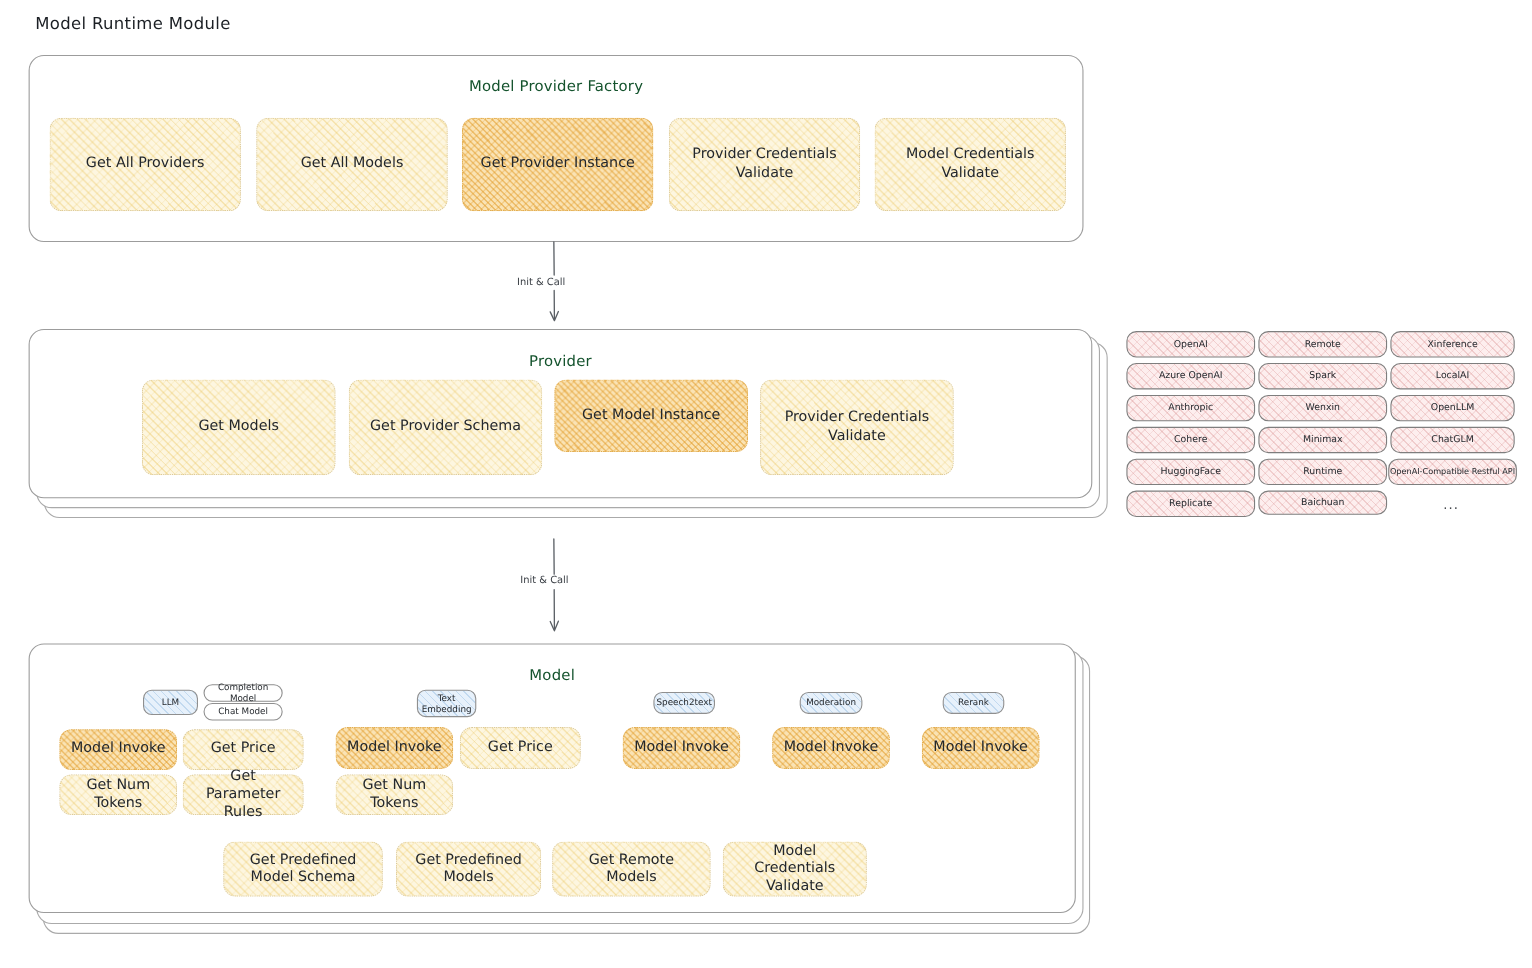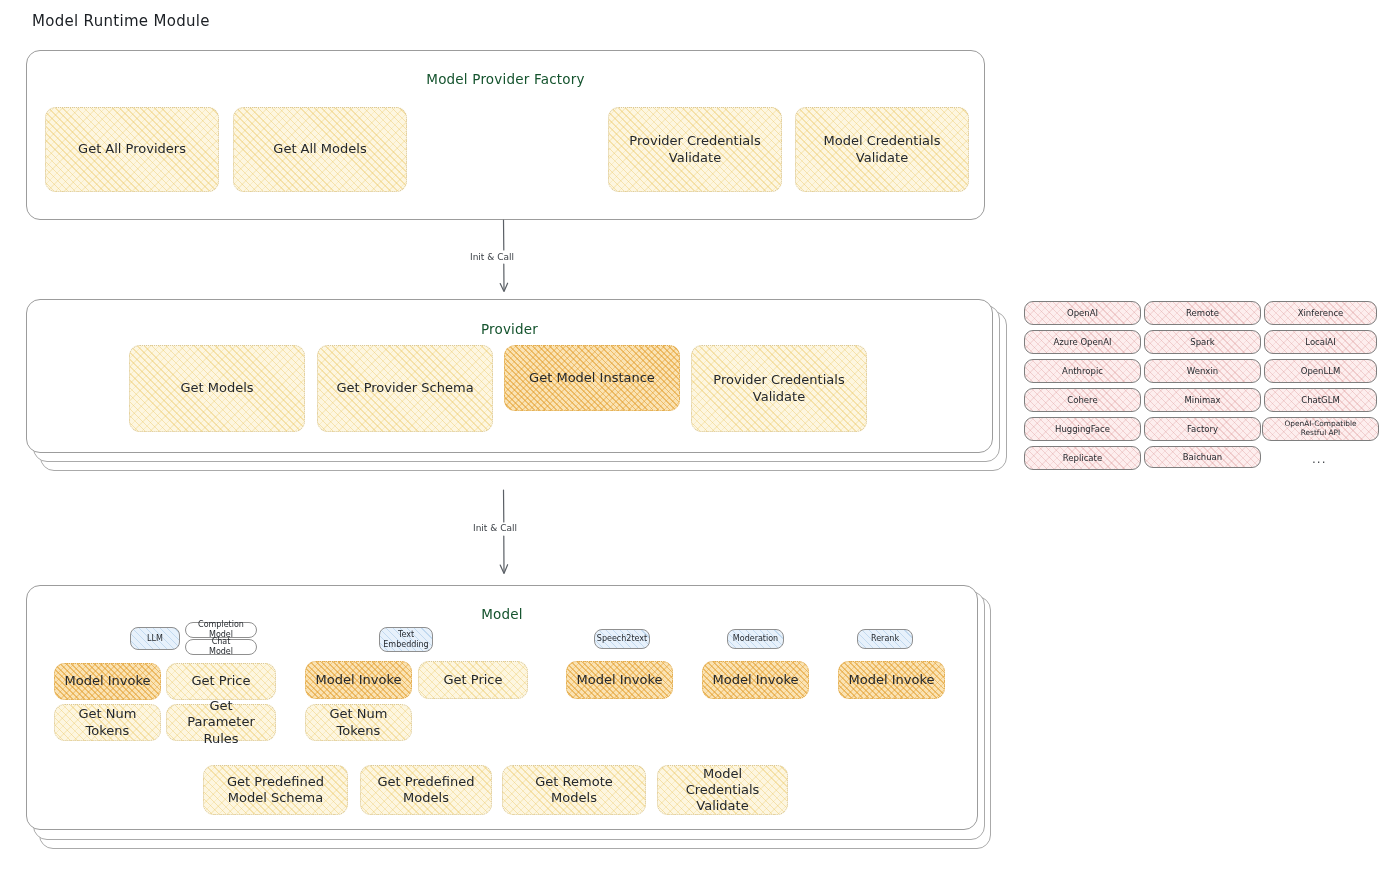--- a/index.html
+++ b/index.html
@@ -47,21 +47,21 @@
     background-image:
       repeating-linear-gradient(45deg, rgba(224,150,30,.52) 0 1.3px, rgba(0,0,0,0) 1.3px 4px),
       repeating-linear-gradient(-45deg, rgba(224,150,30,.30) 0 1.2px, rgba(0,0,0,0) 1.2px 5px);
   }
   .pill{
     position:absolute;box-sizing:border-box;
     display:flex;align-items:center;justify-content:center;
     text-align:center;border-radius:8px;
     border:1.2px solid #8f8f8f;
     font-size:8px;line-height:1.2;color:#262a2f;
-    padding:2px 21px;
+    padding:2px 0;
   }
   .pill.blue{
     background-color:#e7f1fb;
     background-image:
       repeating-linear-gradient(45deg, rgba(120,170,215,.33) 0 1px, rgba(0,0,0,0) 1px 5px);
   }
   .pill.plain{
     background-color:#ffffff;
   }
   .pill.red{
@@ -88,20 +88,21 @@
 
 <div class="canvas">
 
   <div class="page-title" style="left:32px;top:12px;">Model Runtime Module</div>
 
   <div class="sk-card" style="left:26px;top:50px;width:959px;height:170px;">
     <div class="card-title" style="top:20px;">Model Provider Factory</div>
   </div>
   <div class="hbox yellow" style="left:45px;top:107px;width:174px;height:85px;text-align:center;">Get All Providers</div>
   <div class="hbox yellow" style="left:233px;top:107px;width:174px;height:85px;">Get All Models</div>
+  <div class="hbox orange" style="left:420px;top:107px;width:174px;height:85px;">Get Provider Instance</div>
   <div class="hbox yellow" style="left:608px;top:107px;width:174px;height:85px;">Provider Credentials Validate</div>
   <div class="hbox yellow" style="left:795px;top:107px;width:174px;height:85px;">Model Credentials Validate</div>
 
   <svg class="arrow" style="left:497px;top:220px;" width="14" height="80" viewBox="0 0 14 80">
     <path d="M6.5,0 L6.8,30 M6.8,44 L7,70" stroke="#5a5f65" stroke-width="1.2" fill="none" stroke-linecap="round"></path>
     <path d="M3.2,63.5 L7,71.5 L10.6,63.2" stroke="#5a5f65" stroke-width="1.2" fill="none" stroke-linecap="round" stroke-linejoin="round"></path>
   </svg>
   <div class="arrow-label" style="left:470px;top:252px;">Init &amp; Call</div>
 
   <div class="stack-layer" style="left:40px;top:311px;width:967px;height:160px;"></div>
@@ -120,21 +121,21 @@
     <div class="pill red" style="left:1024px;top:330px;width:117px;height:24px;">Azure OpenAI</div>
     <div class="pill red" style="left:1024px;top:359px;width:117px;height:24px;">Anthropic</div>
     <div class="pill red" style="left:1024px;top:388px;width:117px;height:24px;">Cohere</div>
     <div class="pill red" style="left:1024px;top:417px;width:117px;height:24px;">HuggingFace</div>
     <div class="pill red" style="left:1024px;top:446px;width:117px;height:24px;">Replicate</div>
 
     <div class="pill red" style="left:1144px;top:301px;width:117px;height:24px;">Remote</div>
     <div class="pill red" style="left:1144px;top:330px;width:117px;height:24px;">Spark</div>
     <div class="pill red" style="left:1144px;top:359px;width:117px;height:24px;">Wenxin</div>
     <div class="pill red" style="left:1144px;top:388px;width:117px;height:24px;">Minimax</div>
-    <div class="pill red" style="left:1144px;top:417px;width:117px;height:24px;">Factory</div>
+    <div class="pill red" style="left:1144px;top:417px;width:117px;height:24px;">Runtime</div>
     <div class="pill red" style="left:1144px;top:446px;width:117px;height:22px;">Baichuan</div>
 
     <div class="pill red" style="left:1264px;top:301px;width:113px;height:24px;">Xinference</div>
     <div class="pill red" style="left:1264px;top:330px;width:113px;height:24px;">LocalAI</div>
     <div class="pill red" style="left:1264px;top:359px;width:113px;height:24px;">OpenLLM</div>
     <div class="pill red" style="left:1264px;top:388px;width:113px;height:24px;">ChatGLM</div>
     <div class="pill red" style="left:1262px;top:417px;width:117px;height:24px;font-size:7.4px;">OpenAI-Compatible Restful API</div>
     <div class="ellipsis" style="left:1312px;top:452px;">...</div>
   </div>
 

